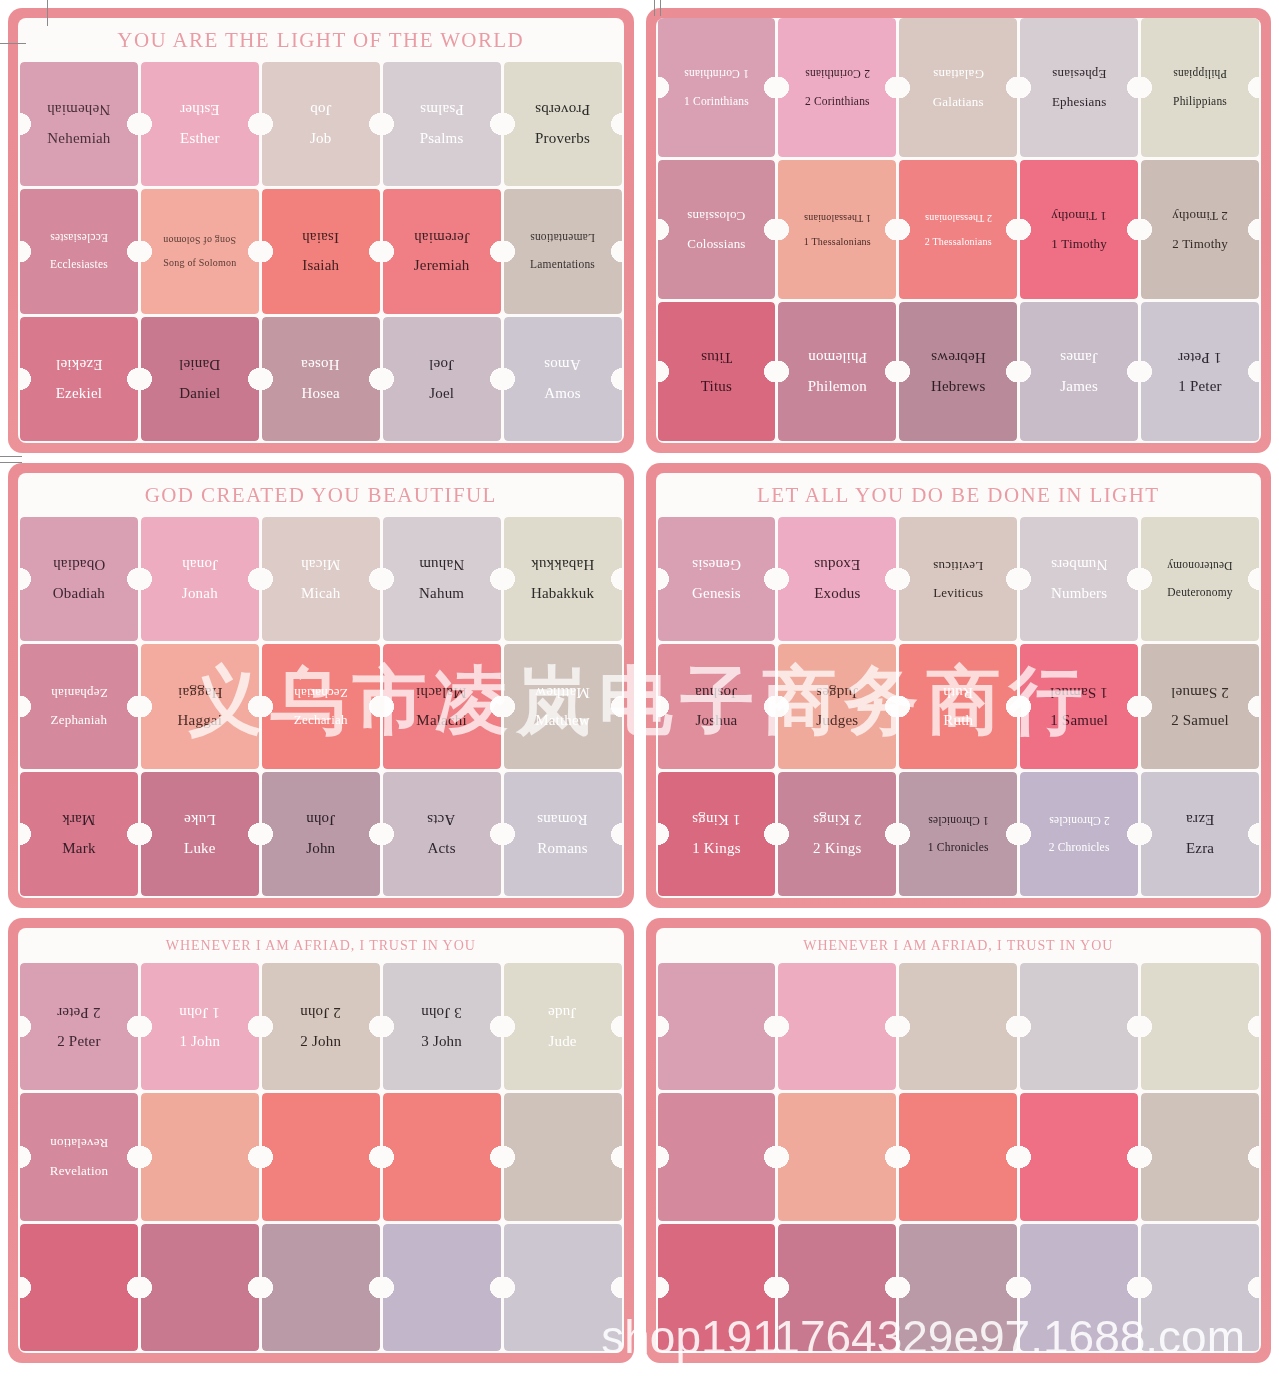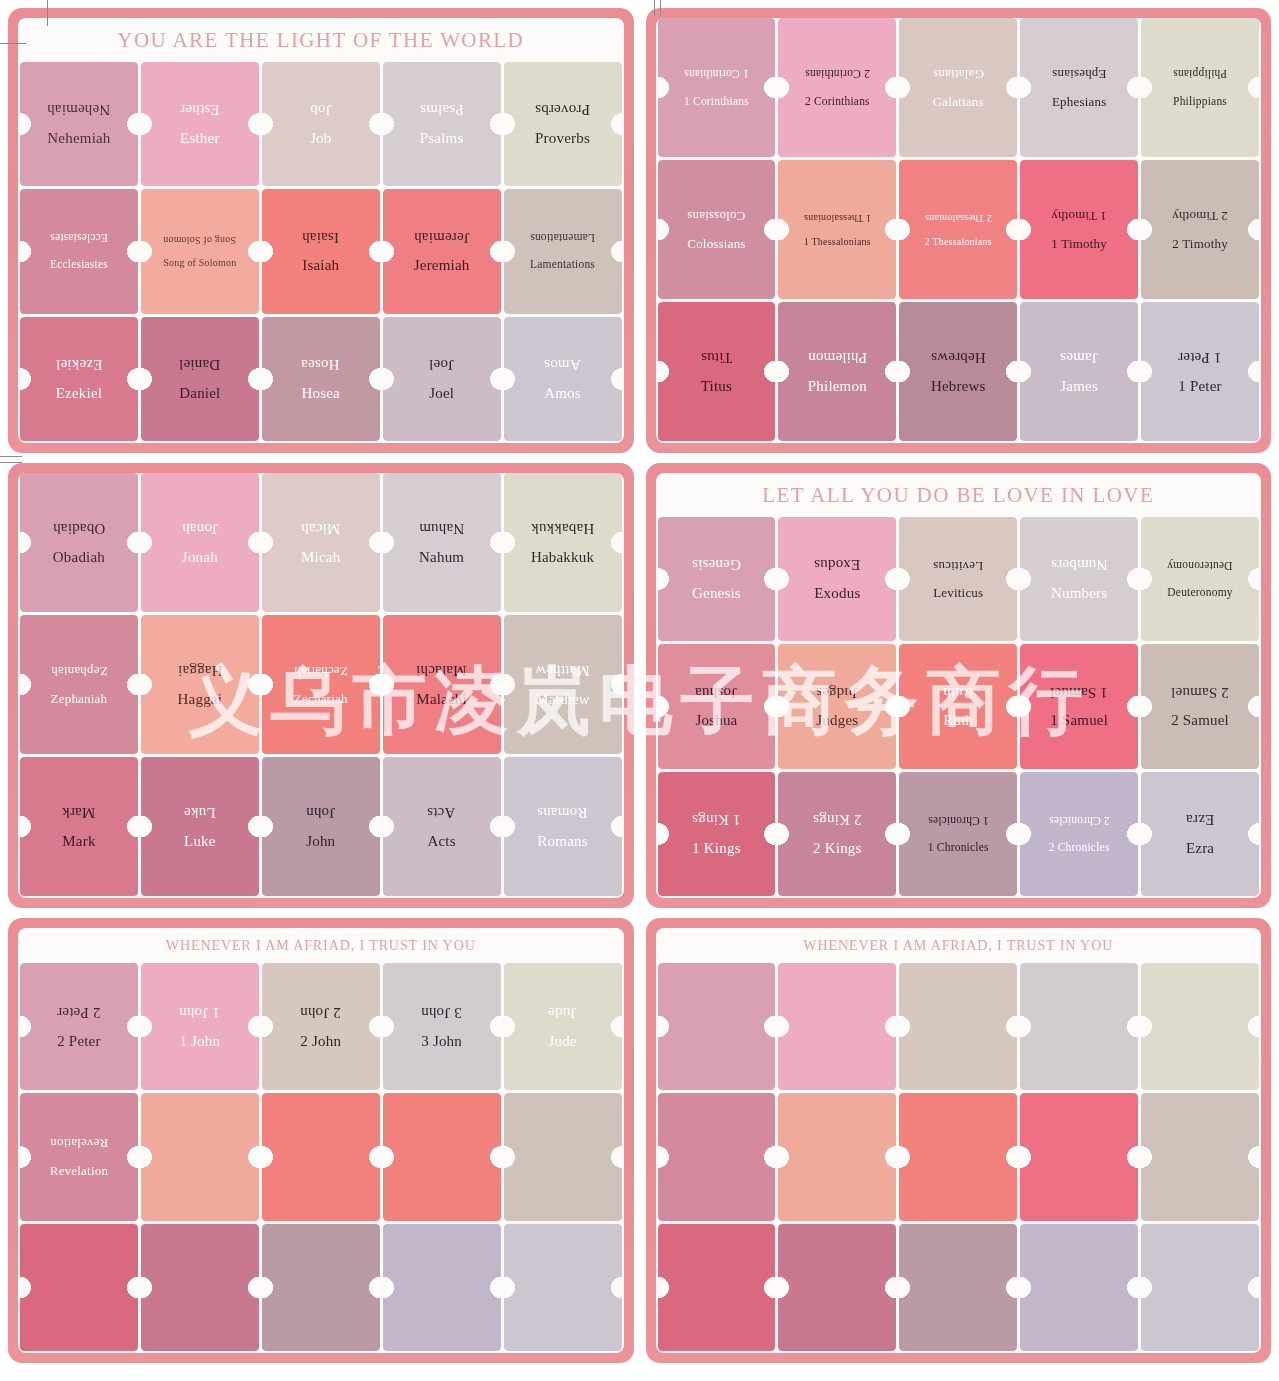--- a/index.html
+++ b/index.html
@@ -323,20 +323,21 @@
                 <div class="lbl flip">1 Peter</div>
                 <div class="gap"></div>
                 <div class="lbl">1 Peter</div>
               </div>
             </div>
           </div>
         </div>
       </div>
       <div class="panel">
         <div class="panel-inner">
+          <div class="panel-title">GOD CREATED YOU BEAUTIFUL</div>
           <div class="rows">
             <div class="row">
               <div class="tab" style="background: rgb(217, 160, 180); color: rgb(61, 38, 48);">
                 <div class="lbl flip">Obadiah</div>
                 <div class="gap"></div>
                 <div class="lbl">Obadiah</div>
               </div>
               <div class="tab" style="background: rgb(238, 172, 192); color: rgb(255, 255, 255);">
                 <div class="lbl flip">Jonah</div>
                 <div class="gap"></div>
@@ -410,21 +411,21 @@
                 <div class="lbl flip">Romans</div>
                 <div class="gap"></div>
                 <div class="lbl">Romans</div>
               </div>
             </div>
           </div>
         </div>
       </div>
       <div class="panel">
         <div class="panel-inner">
-          <div class="panel-title">LET ALL YOU DO BE LOVE IN LOVE</div>
+          <div class="panel-title">LET ALL YOU DO BE DONE IN LIGHT</div>
           <div class="rows">
             <div class="row">
               <div class="tab" style="background: rgb(217, 160, 180); color: rgb(255, 255, 255);">
                 <div class="lbl flip">Genesis</div>
                 <div class="gap"></div>
                 <div class="lbl">Genesis</div>
               </div>
               <div class="tab" style="background: rgb(238, 172, 196); color: rgb(58, 33, 41);">
                 <div class="lbl flip">Exodus</div>
                 <div class="gap"></div>
@@ -675,14 +676,15 @@
                 <div class="gap"></div>
                 <div class="lbl"></div>
               </div>
             </div>
           </div>
         </div>
       </div>
     </div>
 
   <div class="wm-cn">义乌市凌岚电子商务商行</div>
+  <div class="wm-url">shop1911764329e97.1688.com</div>
 
 </div>
 
 </body></html>

